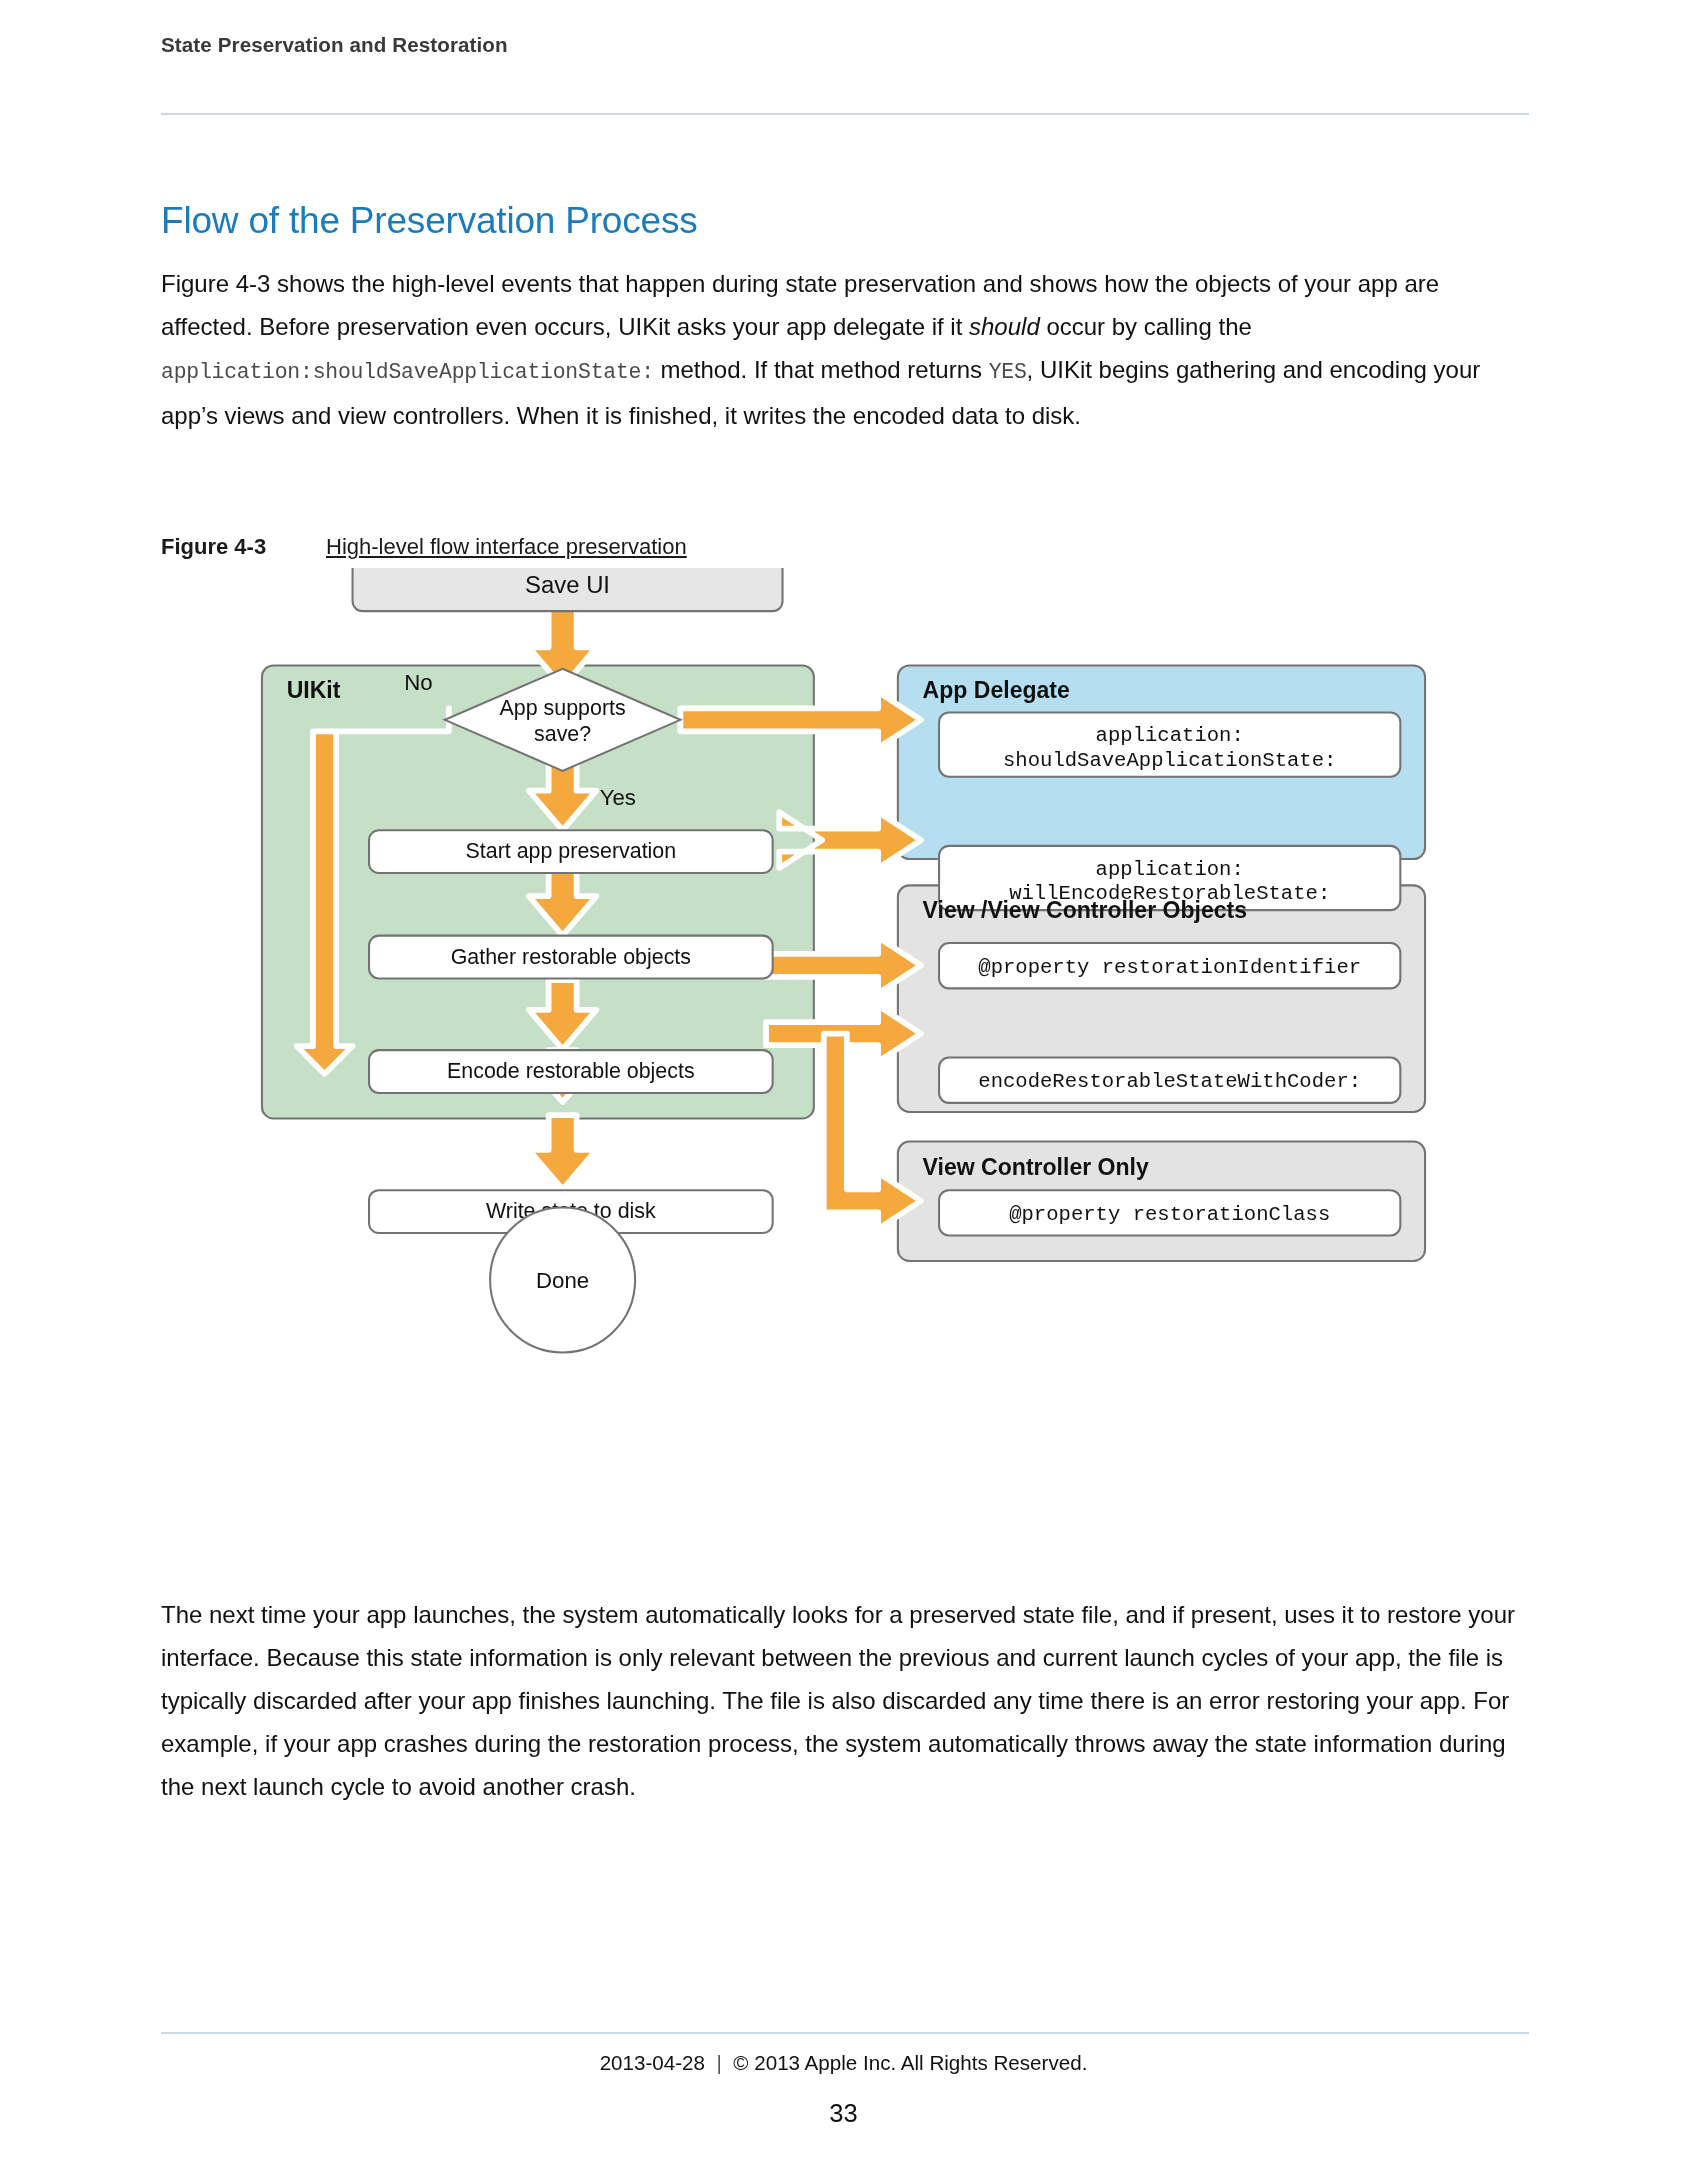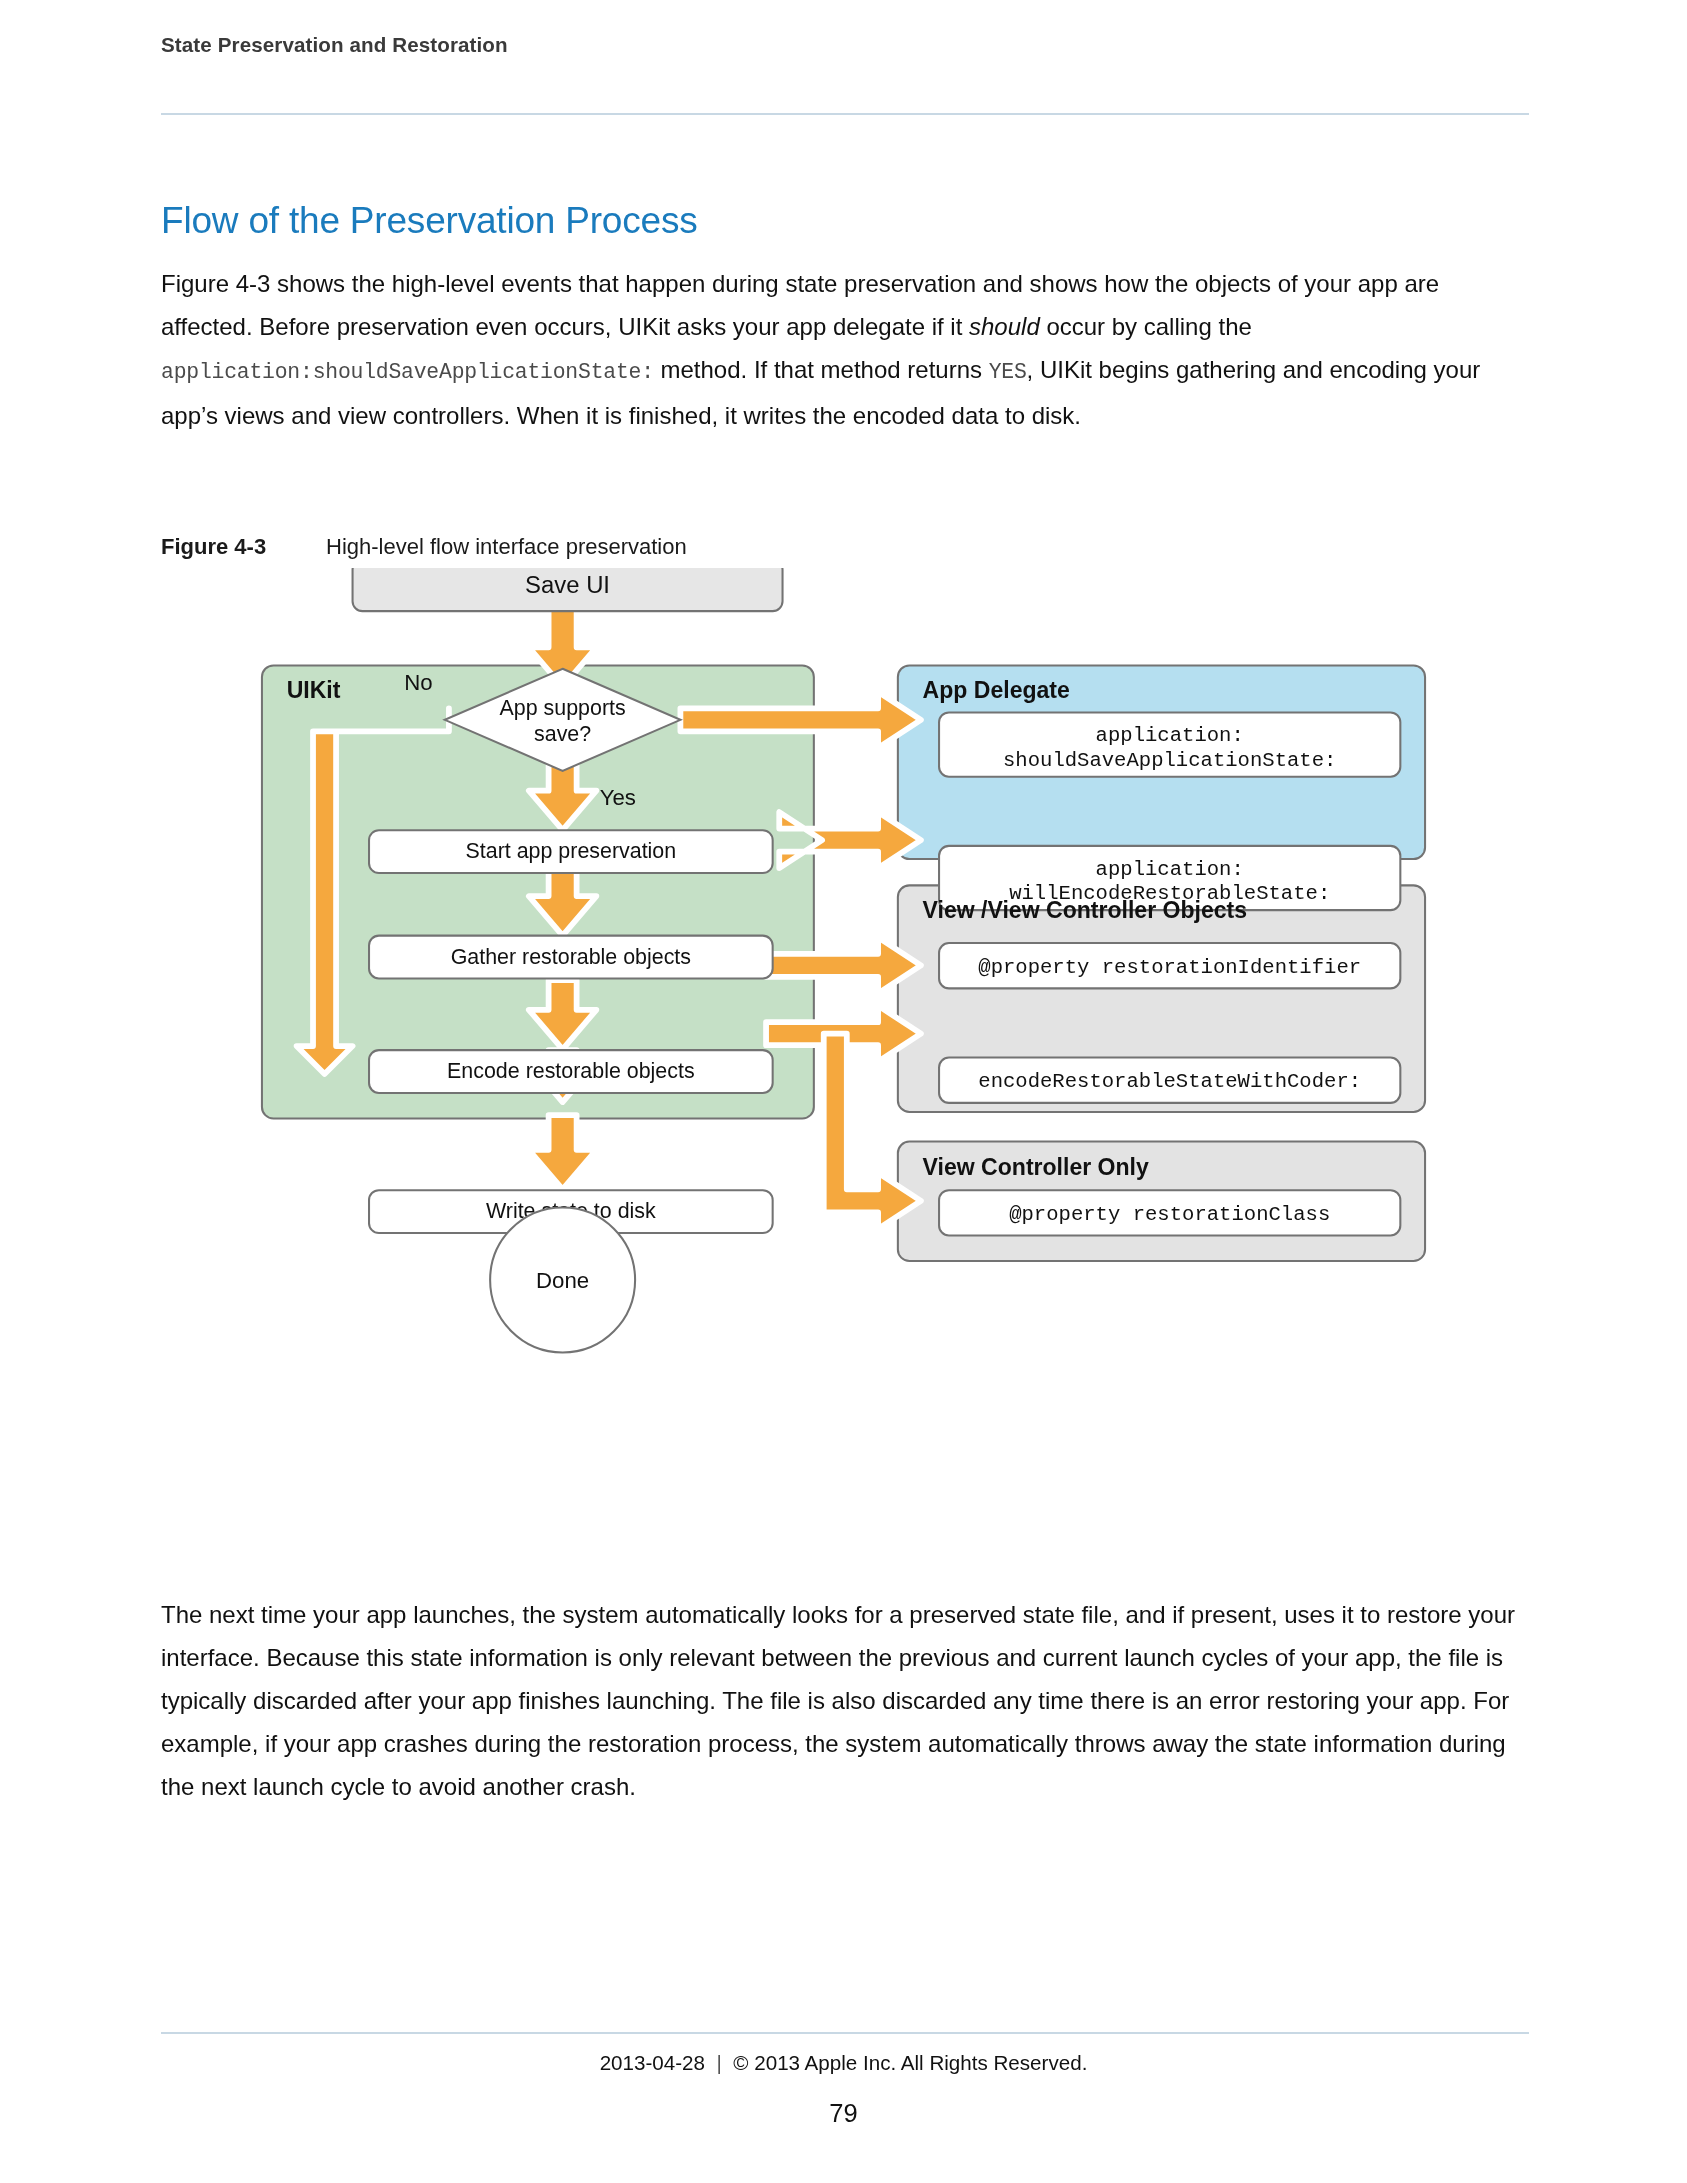--- a/index.html
+++ b/index.html
@@ -76,20 +76,21 @@
   }
   em { font-style: italic; }
 
   
   .figcap {
     position: absolute;
     left: 161px;
     top: 534px;
     font-size: 22px;
     color: #1a1a1a;
+    text-decoration: underline;
   }
   .figcap .fignum {
     font-weight: bold;
     display: inline-block;
     width: 165px;
   }
 
   
   .figure {
     position: absolute;
@@ -255,14 +256,14 @@
 
   <circle cx="683" cy="864" r="88" fill="#ffffff" stroke="#737373" stroke-width="2.5"></circle>
   <text x="683" y="874" text-anchor="middle" font-family="Liberation Sans, sans-serif" font-size="27" fill="#111111">Done</text>
 </svg>
 </div>
 
 <div class="para p2">The next time your app launches, the system automatically looks for a preserved state file, and if present, uses it to restore your interface. Because this state information is only relevant between the previous and current launch cycles of your app, the file is typically discarded after your app finishes launching. The file is also discarded any time there is an error restoring your app. For example, if your app crashes during the restoration process, the system automatically throws away the state information during the next launch cycle to avoid another crash.</div>
 
 <div class="foot-rule"></div>
 <div class="footer"><span>2013-04-28</span><span class="sep">|</span><span>© 2013 Apple Inc. All Rights Reserved.</span></div>
-<div class="pagenum">79</div>
+<div class="pagenum">33</div>
 
 
 </body></html>

